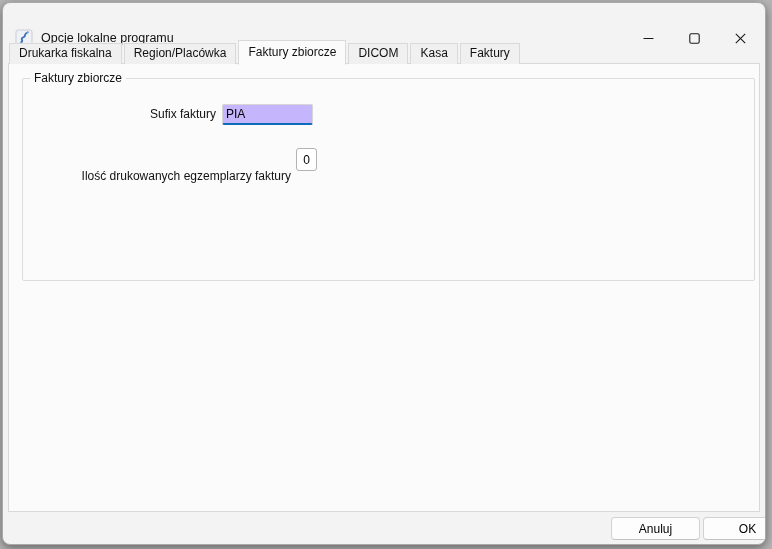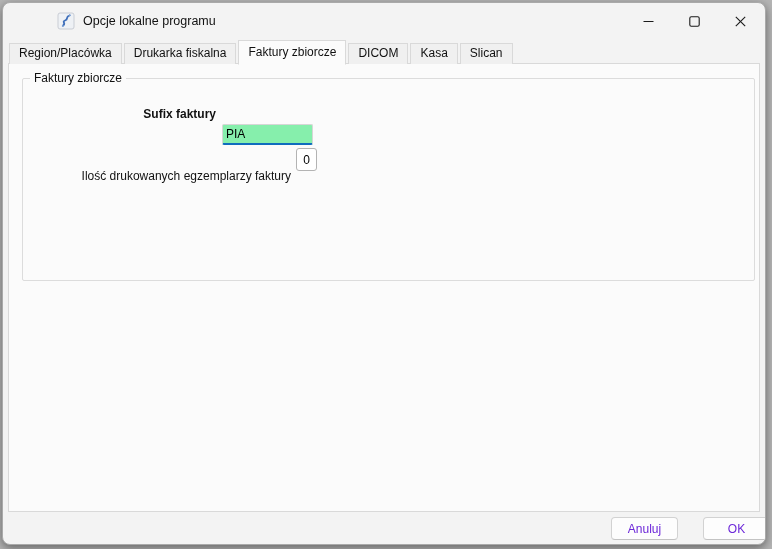--- a/index.html
+++ b/index.html
@@ -15,22 +15,22 @@
     position:absolute; left:2px; top:2px;
     width:764px; height:543px;
     background:#f3f3f3;
     border:1px solid #a9a9a9;
     border-radius:8px;
     box-shadow:0 3px 10px rgba(0,0,0,0.45);
     overflow:hidden;
   }
   
   .titlebar {
-    position:absolute; left:0; top:0; right:0; height:36px;
-    display:flex; align-items:center;margin-left:42px;
+    position:absolute; left:0; top:17px; right:0; height:36px;
+    display:flex; align-items:center;
   }
   .app-icon { width:18px; height:18px; margin-left:12px; flex:0 0 auto; }
   .title-text { margin-left:8px; font-size:12.5px; color:#111; }
   .caption-buttons {
     position:absolute; right:2px; top:0; height:36px; display:flex;
   }
   .caption-btn {
     width:46px; height:36px; display:flex; align-items:center; justify-content:center;
     background:transparent; border:none; cursor:default;
   }
@@ -79,57 +79,56 @@
     padding:0 4px;
     font-size:12px; color:#111;
     white-space:nowrap;
   }
   .field-label {
     position:absolute;
     text-align:right;
     font-size:12px; color:#111;
     white-space:nowrap;
   }
-  .label-suffix { left:0; top:26px; width:193px; line-height:19px;font-weight:bold; }
+  .label-suffix { left:0; top:26px; width:193px; line-height:19px; }
   .label-copies { left:0; top:87px; width:268px; line-height:21px; }
   .input-suffix {
     position:absolute; left:199px; top:25px;
     width:91px; height:21px;
-    background:#86efac;
+    background:#c4b5fd;
     border:1px solid #d6d6d6;
     border-bottom:2px solid #0f6cbd;
     border-radius:2px;
     padding:0 3px;
     font-family:"Liberation Sans","DejaVu Sans",sans-serif;
     font-size:12px; color:#000;
     outline:none;
-    margin-top:20px;
   }
   .input-copies {
     position:absolute; left:273px; top:69px;
     width:21px; height:23px;
     background:#fff;
     border:1px solid #b3b3b3;
     border-radius:3px;
     text-align:center;
     font-family:"Liberation Sans","DejaVu Sans",sans-serif;
     font-size:12px; color:#000;
     padding:0;
     outline:none;
   }
   
   .dialog-btn {
     position:absolute; top:514px;
-    width:67px; height:23px;
+    width:89px; height:23px;
     background:#fdfdfd;
     border:1px solid #d2d2d2;
     border-bottom-color:#c3c3c3;
     border-radius:4px;
     font-family:"Liberation Sans","DejaVu Sans",sans-serif;
-    font-size:12px; color:#6d28d9;
+    font-size:12px; color:#000000;
     cursor:default;
   }
   .btn-cancel { left:608px; }
   .btn-ok { left:700px; }
 </style>
 </head>
 <body>
 
 <div class="window">
 
@@ -155,26 +154,26 @@
       <button class="caption-btn" title="Close">
         <svg width="11" height="11" viewBox="0 0 11 11">
             <line x1="0.8" y1="0.8" x2="10.2" y2="10.2" stroke="#1a1a1a" stroke-width="1.1"></line>
             <line x1="10.2" y1="0.8" x2="0.8" y2="10.2" stroke="#1a1a1a" stroke-width="1.1"></line>
           </svg>
       </button>
     </div>
   </div>
 
   <div class="tabstrip">
+    <div class="tab">Drukarka fiskalna</div>
     <div class="tab">Region/Placówka</div>
-    <div class="tab">Drukarka fiskalna</div>
     <div class="tab active">Faktury zbiorcze</div>
     <div class="tab">DICOM</div>
     <div class="tab">Kasa</div>
-    <div class="tab">Slican</div>
+    <div class="tab">Faktury</div>
   </div>
 
   <div class="tabpage">
     <fieldset class="groupbox">
       <span class="groupbox-caption">Faktury zbiorcze</span>
 
       <label class="field-label label-suffix">Sufix faktury</label>
       <input class="input-suffix" type="text" value="PIA" style="">
 
       <label class="field-label label-copies">Ilość drukowanych egzemplarzy faktury</label>

